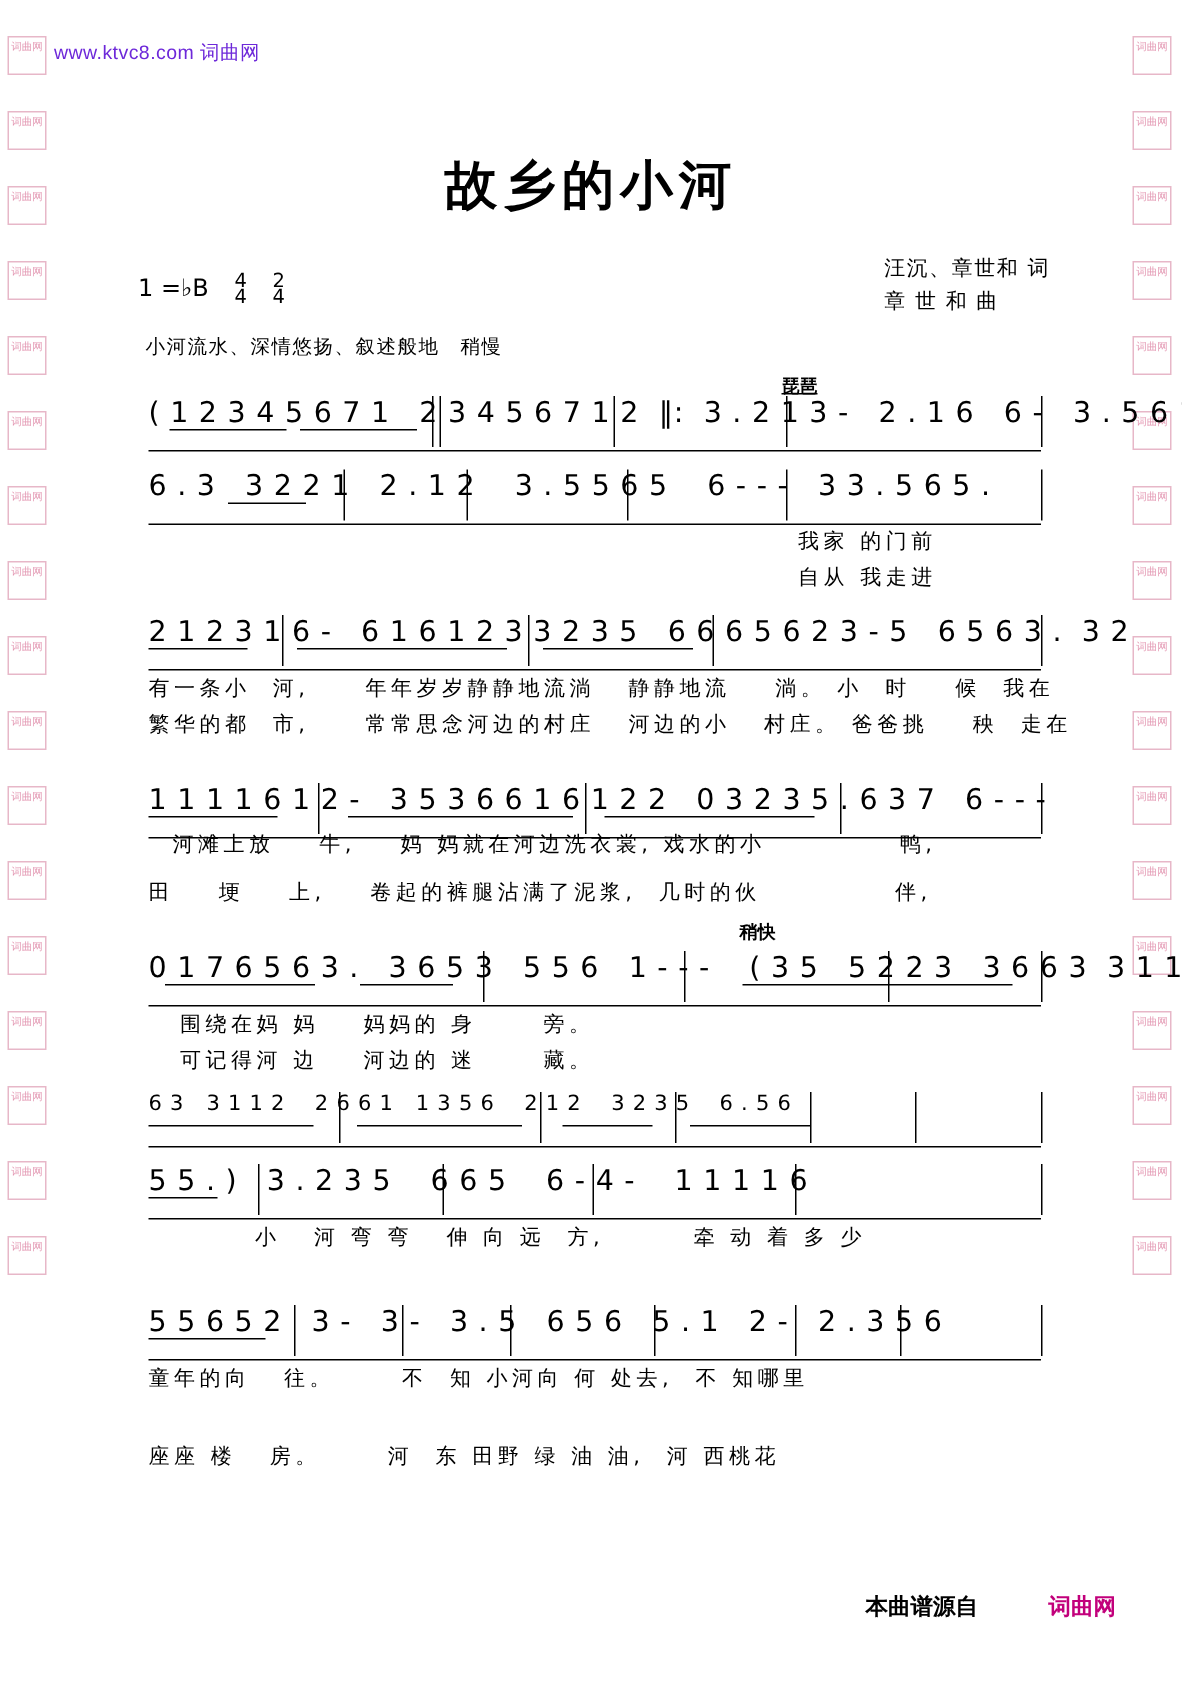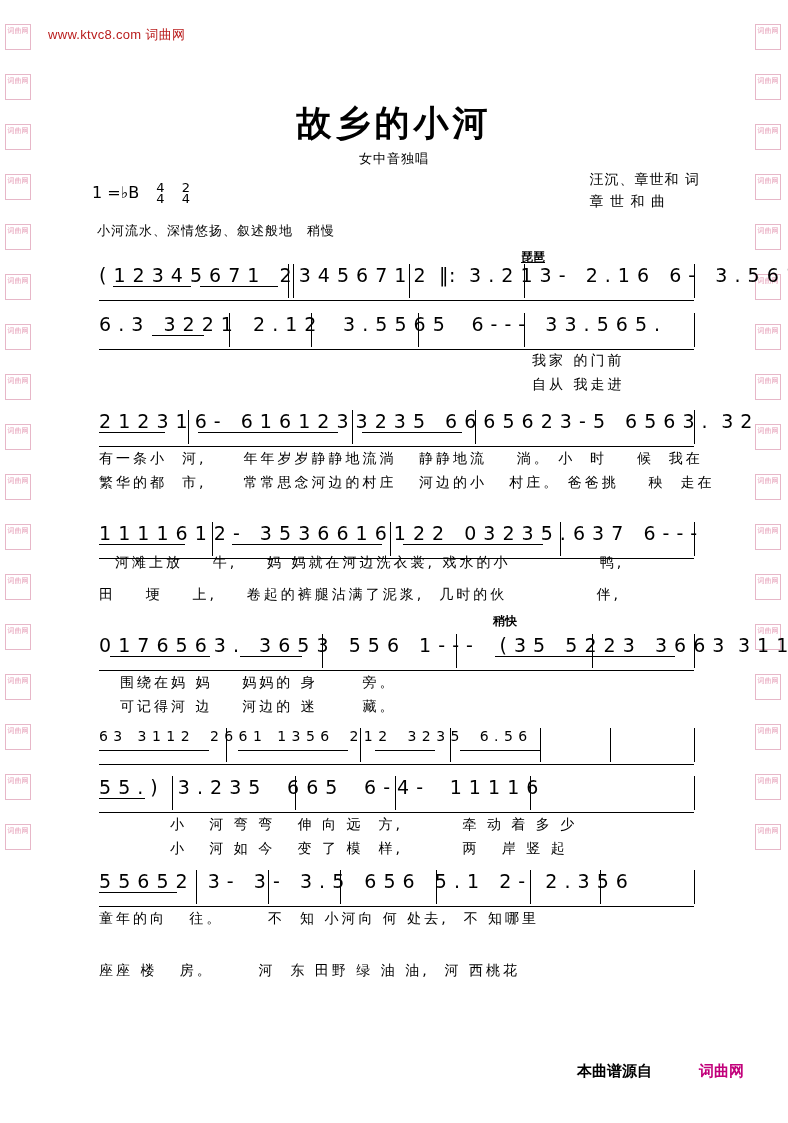--- a/index.html
+++ b/index.html
@@ -35,24 +35,24 @@
     color: #e49ab4;
     font-size: 7px;
     line-height: 8px;
     text-align: center;
     padding-top: 2px;
     box-sizing: border-box;
     font-family: "DejaVu Sans", sans-serif;
   }
   .topurl {
     position: absolute;
-    left: 48px;
+    left: 36px;
     top: 26px;
     font-size: 13px;
-    color: #b91c1c;
+    color: #6d28d9;
     font-family: "Liberation Sans", sans-serif;
     letter-spacing: 0.3px;
   }
   .topurl .cn { font-family: "DejaVu Sans", sans-serif; }
   .title {
     position: absolute;
     width: 788px;
     top: 100px;
     text-align: center;
     font-size: 35px;
@@ -204,21 +204,20 @@
       <div class="wm-box">词曲网</div>
       <div class="wm-box">词曲网</div>
       <div class="wm-box">词曲网</div>
       <div class="wm-box">词曲网</div>
       <div class="wm-box">词曲网</div>
     </div>
 
   <div class="topurl"><span>www.ktvc8.com</span> <span class="cn">词曲网</span></div>
 
   <div class="title">故乡的小河</div>
-  <div class="subtitle">女中音独唱</div>
   <div class="credits">
     <div>汪沉、章世和 词</div>
     <div>章 世 和 曲</div>
   </div>
 
   <div class="keysig">
     <span>1 =</span><span>♭B</span>
     <span class="meter">
       <span class="top">4</span>
       <span>4</span>
@@ -273,21 +272,20 @@
   <div class="hr" style="left:99px; top:750px; width:110px;"></div>
   <div class="hr" style="left:238px; top:750px; width:110px;"></div>
   <div class="hr" style="left:375px; top:750px; width:60px;"></div>
   <div class="hr" style="left:460px; top:750px; width:80px;"></div>
   <div class="hr" style="left:99px; top:764px; width:595px;"></div>
 
   <div class="notes" style="left:99px; top:776px; font-size:19px; letter-spacing:0.5px;">5 5 . )   3 . 2 3 5    6 6 5    6 - 4 -    1 1 1 1 6</div>
   <div class="hr" style="left:99px; top:798px; width:46px;"></div>
   <div class="hr" style="left:99px; top:812px; width:595px;"></div>
   <div class="lyr" style="left:170px; top:816px; letter-spacing:3px;text-align:center;">小   河 弯 弯   伸 向 远  方,        牵 动 着 多 少</div>
-  <div class="lyr" style="left:170px; top:840px; letter-spacing:3px;">小   河 如 今   变 了 模  样,        两   岸 竖 起</div>
 
   <div class="notes" style="left:99px; top:870px; font-size:19px; letter-spacing:0.5px;">5 5 6 5 2   3 -   3 -   3 . 5   6 5 6   5 . 1   2 -   2 . 3 5 6</div>
   <div class="hr" style="left:99px; top:892px; width:78px;"></div>
   <div class="hr" style="left:99px; top:906px; width:595px;"></div>
   <div class="lyr" style="left:99px; top:910px; letter-spacing:3px;">童年的向   往。      不  知 小河向 何 处去,  不 知哪里</div>
   <div class="lyr" style="left:99px; top:934px; letter-spacing:3px;margin-top:28px;">座座 楼   房。      河  东 田野 绿 油 油,  河 西桃花</div>
 
   <div class="vbar" style="left:288px; top:264px; height:34px;"></div>
   <div class="vbar" style="left:293px; top:264px; height:34px;"></div>
   <div class="vbar" style="left:409px; top:264px; height:34px;"></div>

